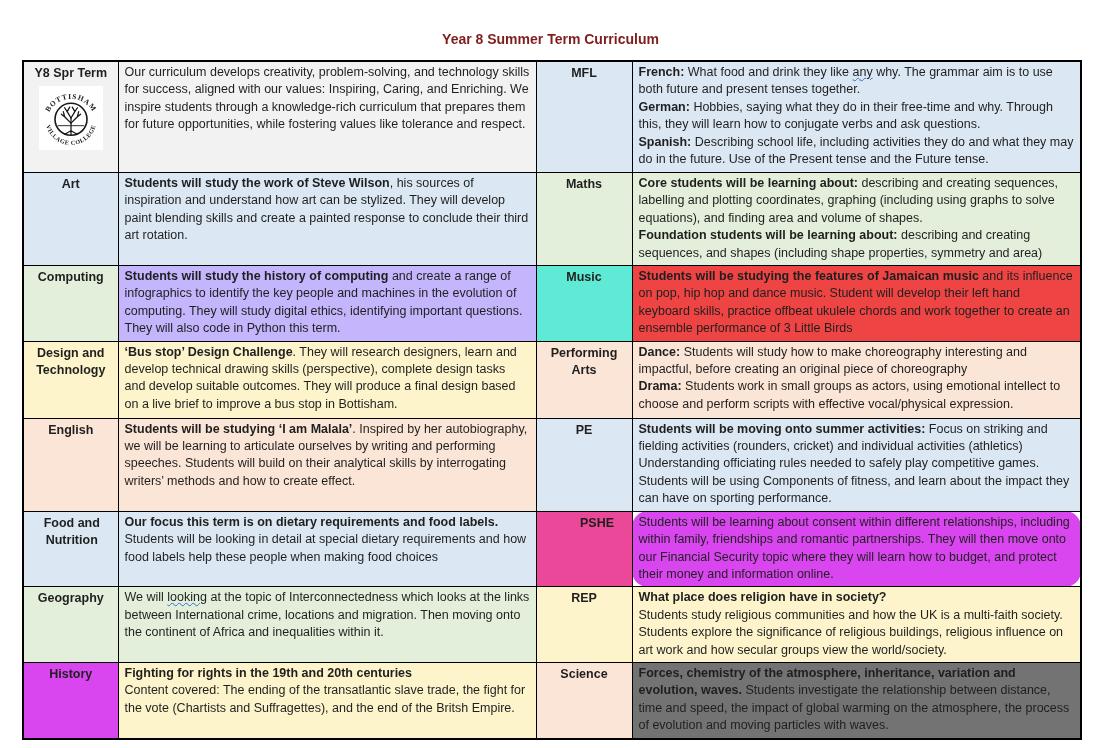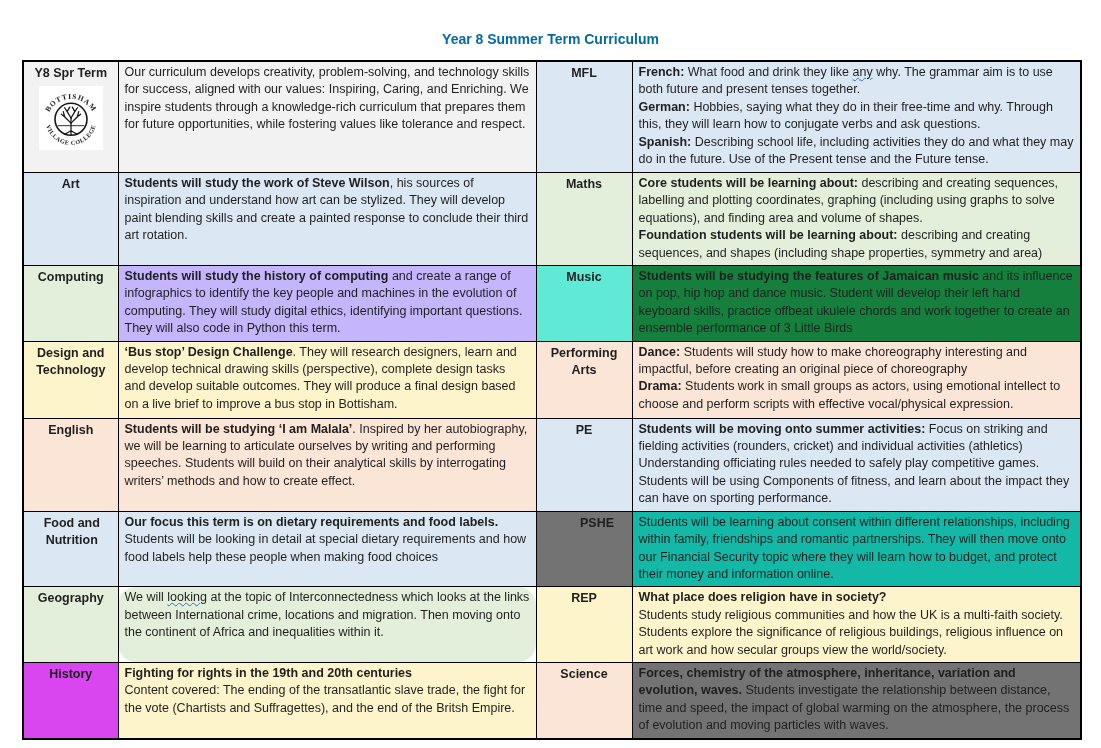--- a/index.html
+++ b/index.html
@@ -7,21 +7,21 @@
     width: 1101px; height: 748px;
     background: #ffffff;
     font-family: "Liberation Sans", sans-serif;
     color: #1f1f1f;
     overflow: hidden;
   }
   .page { position: relative; width: 1101px; height: 748px; }
   .doc-title {
     margin: 0; padding-top: 31px;
     text-align: center;
-    font-size: 14px; font-weight: bold; color: #0369a1;
+    font-size: 14px; font-weight: bold; color: #7f1d1d;
   }
   table.curriculum {
     border-collapse: collapse;
     table-layout: fixed;
     margin: 13px 0 0 22px;
     width: 1058px;
     border: 2px solid #000;
   }
   td {
     border: 1px solid #000;
@@ -119,21 +119,21 @@
           <td class="desc-cell" style="background: rgb(227, 239, 218);"><span class="b">Core students will be learning about:</span><span> describing and creating sequences, labelling and plotting coordinates, graphing (including using graphs to solve equations), and finding area and volume of shapes.</span><br><span class="b">Foundation students will be learning about:</span><span> describing and creating sequences, and shapes (including shape properties, symmetry and area)</span></td>
         </tr>
         <tr>
           <td class="subject-cell" style="background: rgb(227, 239, 218);">
             <div class="subject-label">Computing</div>
           </td>
           <td class="desc-cell" style="background: #c4b5fd;"><span class="b">Students will study the history of computing</span><span> and create a range of infographics to identify the key people and machines in the evolution of computing. They will study digital ethics, identifying important questions. They will also code in Python this term.</span></td>
           <td class="subject-cell" style="background: #5eead4;">
             <div class="subject-label">Music</div>
           </td>
-          <td class="desc-cell" style="background: #15803d;"><span class="b">Students will be studying the features of Jamaican music</span><span> and its influence on pop, hip hop and dance music. Student will develop their left hand keyboard skills, practice offbeat ukulele chords and work together to create an ensemble performance of 3 Little Birds</span></td>
+          <td class="desc-cell" style="background: #ef4444;"><span class="b">Students will be studying the features of Jamaican music</span><span> and its influence on pop, hip hop and dance music. Student will develop their left hand keyboard skills, practice offbeat ukulele chords and work together to create an ensemble performance of 3 Little Birds</span></td>
         </tr>
         <tr>
           <td class="subject-cell" style="background: rgb(253, 244, 203);">
             <div class="subject-label">Design and Technology</div>
           </td>
           <td class="desc-cell" style="background: rgb(253, 244, 203);"><span class="b">‘Bus stop’ Design Challenge</span><span>. They will  research designers, learn and develop technical drawing skills (perspective),  complete design tasks and develop suitable  outcomes. They will produce a final design based on a live brief  to improve a bus stop in Bottisham.</span></td>
           <td class="subject-cell" style="background: rgb(251, 229, 214);">
             <div class="subject-label">Performing Arts</div>
           </td>
           <td class="desc-cell" style="background: rgb(251, 229, 214);"><span class="b">Dance:</span><span> Students will study how to make choreography interesting and impactful, before creating an original piece of choreography</span><br><span class="b">Drama:</span><span> Students work in small groups as actors, using emotional intellect to choose and perform scripts with effective vocal/physical expression.</span></td>
@@ -146,30 +146,30 @@
           <td class="subject-cell" style="background: rgb(219, 231, 243);">
             <div class="subject-label">PE</div>
           </td>
           <td class="desc-cell" style="background: rgb(219, 231, 243);"><span class="b">Students will be moving onto summer activities:</span><span> Focus on striking and fielding activities (rounders, cricket) and individual activities (athletics) Understanding officiating rules needed to safely play competitive games. Students will be using Components of fitness, and learn about the impact they can have on sporting performance.</span></td>
         </tr>
         <tr>
           <td class="subject-cell" style="background: rgb(219, 231, 243); padding-left: 8px;">
             <div class="subject-label">Food and Nutrition</div>
           </td>
           <td class="desc-cell" style="background: rgb(219, 231, 243);"><span class="b">Our focus this term is on dietary requirements and food labels.</span><span> Students will be looking in detail at special dietary requirements and how food labels help these people when making food choices</span></td>
-          <td class="subject-cell" style="background: #737373; padding-left: 32px;">
+          <td class="subject-cell" style="background: #ec4899; padding-left: 32px;">
             <div class="subject-label">PSHE</div>
           </td>
-          <td class="desc-cell" style="background: #14b8a6;"><span>Students will be learning about consent within different relationships, including within family, friendships and romantic partnerships.  They will then move onto our Financial Security topic where they will learn how to budget, and protect their money and information online.</span></td>
+          <td class="desc-cell" style="background: #d946ef; border-radius: 16px;"><span>Students will be learning about consent within different relationships, including within family, friendships and romantic partnerships.  They will then move onto our Financial Security topic where they will learn how to budget, and protect their money and information online.</span></td>
         </tr>
         <tr>
           <td class="subject-cell" style="background: rgb(227, 239, 218);">
             <div class="subject-label">Geography</div>
           </td>
-          <td class="desc-cell" style="background: rgb(227, 239, 218); border-radius: 18px;"><span>We will </span><span class="wavy">looking</span><span> at the topic of Interconnectedness which looks at the links between International crime, locations and migration. Then moving onto the continent of Africa and inequalities within it.</span></td>
+          <td class="desc-cell" style="background: rgb(227, 239, 218);"><span>We will </span><span class="wavy">looking</span><span> at the topic of Interconnectedness which looks at the links between International crime, locations and migration. Then moving onto the continent of Africa and inequalities within it.</span></td>
           <td class="subject-cell" style="background: rgb(253, 244, 203);">
             <div class="subject-label">REP</div>
           </td>
           <td class="desc-cell" style="background: rgb(253, 244, 203);"><span class="b">What place does religion have in society?</span><br><span>Students study religious communities and how the UK is a multi-faith society.  Students explore the significance of religious buildings, religious influence on art work and how secular groups view the world/society.</span></td>
         </tr>
         <tr>
           <td class="subject-cell" style="background: #d946ef;">
             <div class="subject-label">History</div>
           </td>
           <td class="desc-cell" style="background: rgb(253, 244, 203);"><span class="b">Fighting for rights in the 19th and 20th centuries</span><br><span>Content covered: The ending of the transatlantic slave trade, the fight for the vote (Chartists and Suffragettes), and the end of the Britsh Empire.</span></td>

